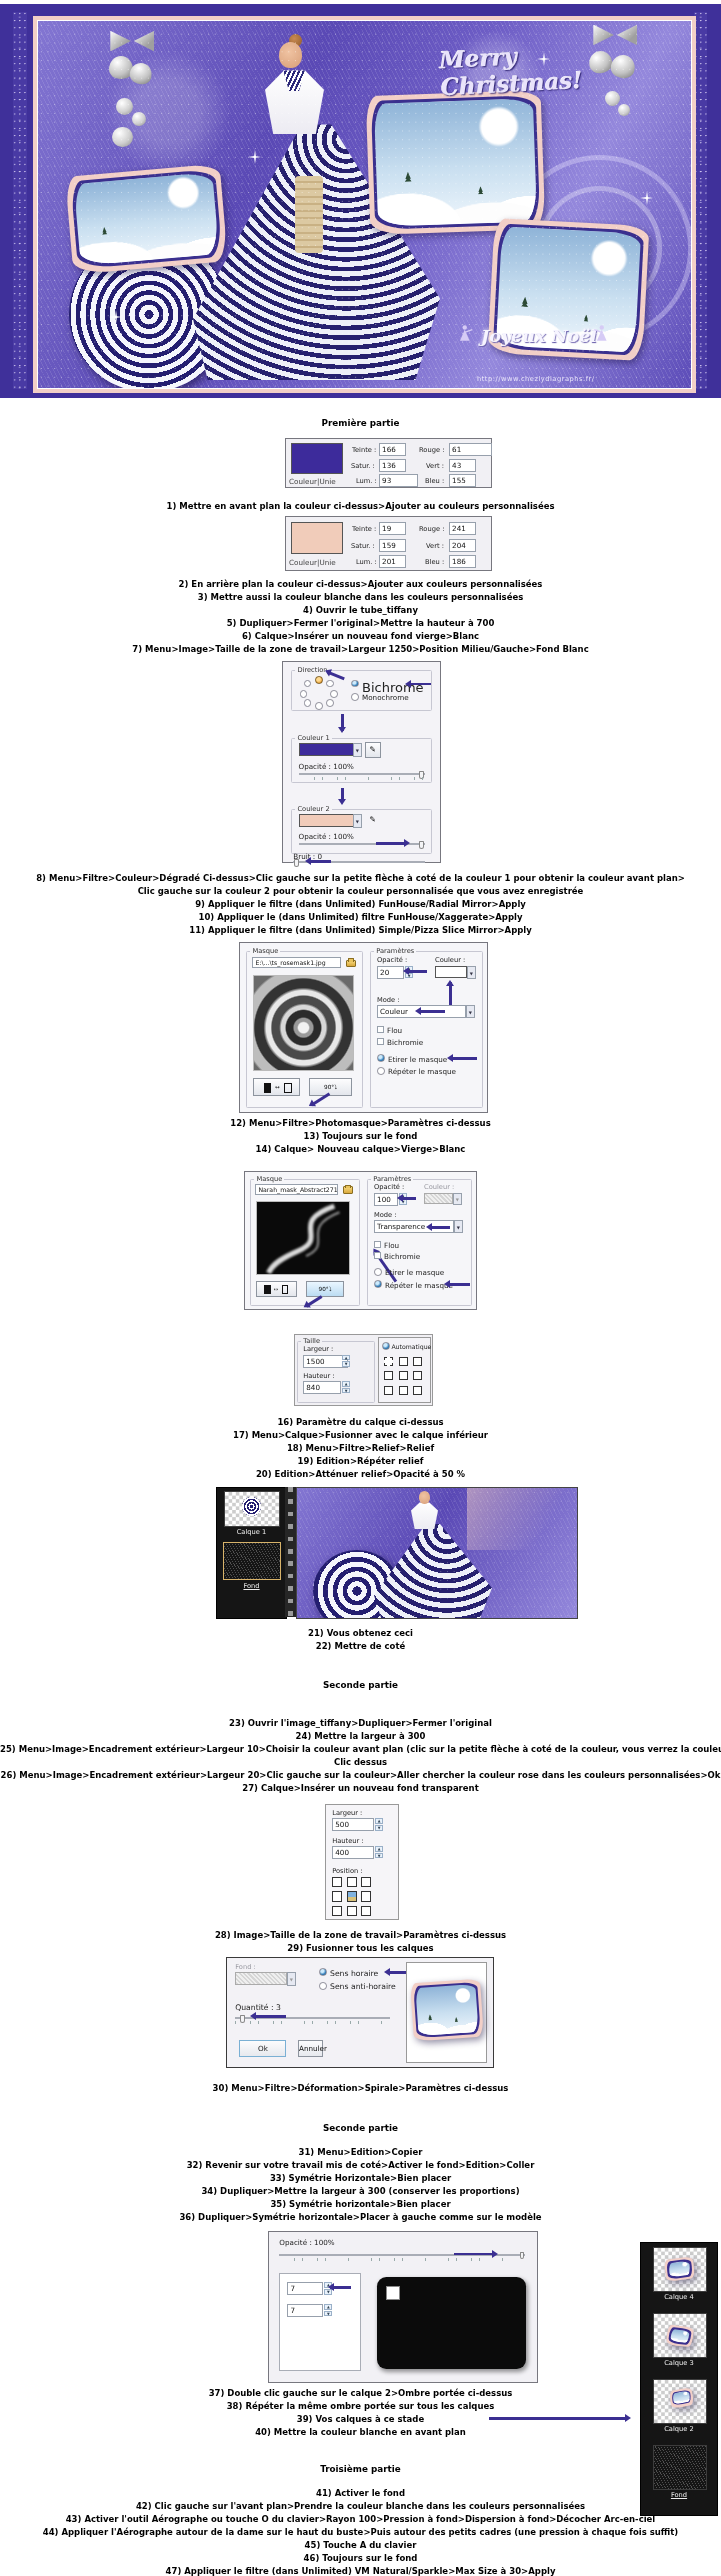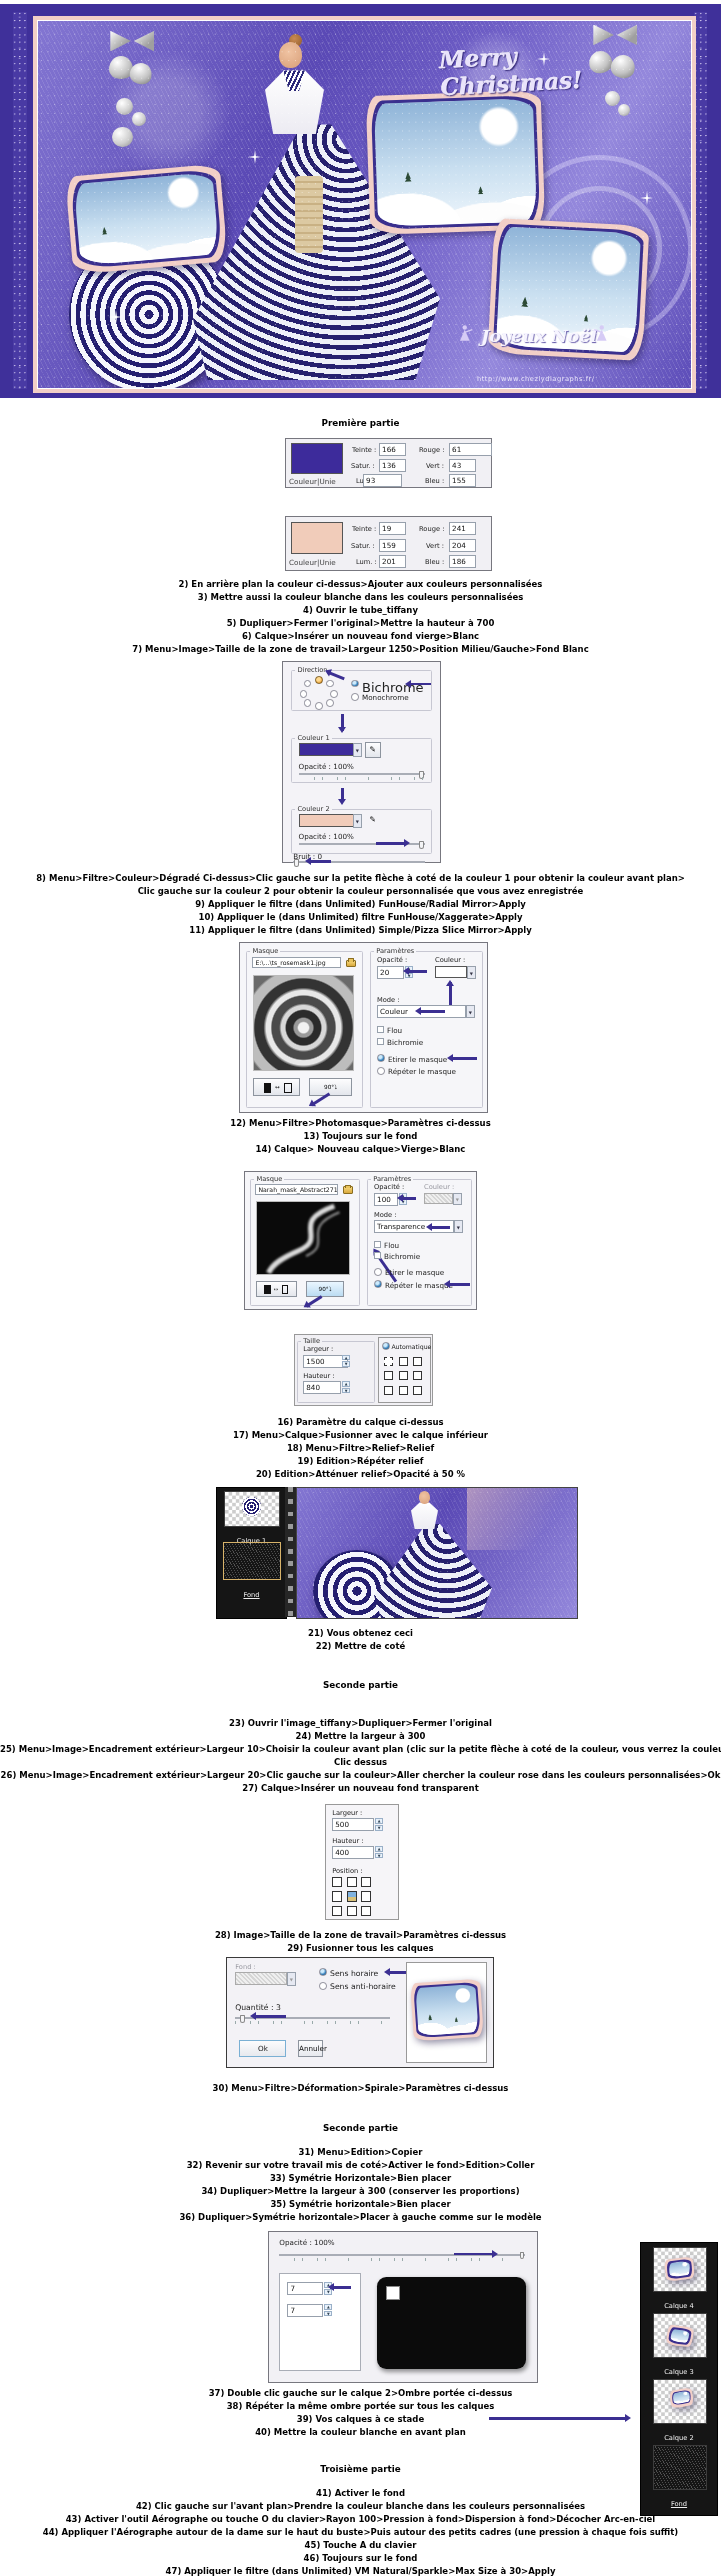--- a/index.html
+++ b/index.html
@@ -113,21 +113,21 @@
          clip-path:polygon(44% 0,56% 0,100% 68%,90% 100%,6% 100%,0 76%);}
   .swirlball{position:absolute;border-radius:50%;
          background:repeating-radial-gradient(circle at 50% 50%,#241e70 0 4.6px,#f5f6fc 4.6px 9.8px);
          box-shadow:3.1px 4.1px 8.2px rgba(15,8,50,.5);}
   .pillar{position:absolute;background:repeating-linear-gradient(#dcc9a2 0 5.2px,#c9b184 5.2px 7.2px);
          border-radius:4.1px;}
   
   .pal{position:absolute;background:#151515;border:0.5px solid #000;}
   .pal .pthumb{position:absolute;border:1px solid #3c3c3c;}
   .pal .pthumb.active{border-color:#d8b36a;}
-  .pal .plab{position:absolute;width:100%;text-align:center;font:6.7px "DejaVu Sans",sans-serif;color:#eee;margin-top:9px;}
+  .pal .plab{position:absolute;width:100%;text-align:center;font:6.7px "DejaVu Sans",sans-serif;color:#eee;}
   .film{position:absolute;background:#262626;
         background-image:repeating-linear-gradient(180deg,#9a9a9a 0 4.6px,#262626 4.6px 12.4px);
         background-size:5.2px 100%;background-repeat:no-repeat;background-position:center;}
   .minipurple{background:linear-gradient(120deg,#8376d2,#5a49b5 45%,#9488dc);}
   .ministreak{background-image:repeating-linear-gradient(62deg,rgba(255,255,255,.25) 0 0.5px,transparent 0.5px 2.6px);}
 </style>
 </head>
 <body>
 
 <div id="page">
@@ -212,29 +212,32 @@
   <div class="thead" style="top:418px;">Première partie</div>
 
   <div class="dlg" style="left:285px;top:438px;width:207px;height:50px;">
     <div class="swatch" style="left: 5.2px; top: 4.1px; width: 52px; height: 31px; background: rgb(61, 43, 155);"></div>
     <div class="lbl" style="left:3.1px;top:38px;font-size:7.2px;color:#444;">Couleur|Unie</div>
     <div class="lbl" style="left:66px;top:7.2px;">Teinte :</div>
     <div class="inp" style="left:93px;top:4.1px;width:27px;">166</div>
     <div class="lbl" style="left:65px;top:23px;">Satur. :</div>
     <div class="inp" style="left:93px;top:19.6px;width:27px;">136</div>
     <div class="lbl" style="left:70px;top:38px;">Lum. :</div>
-    <div class="inp" style="left:77px;top:35px;width:39px;">93</div>
+    <div class="inp" style="left:93px;top:35px;width:39px;">93</div>
     <div class="lbl" style="left:133px;top:7.2px;">Rouge :</div>
     <div class="inp" style="left:163px;top:4.1px;width:43px;">61</div>
     <div class="lbl" style="left:140px;top:23px;">Vert :</div>
     <div class="inp" style="left:163px;top:19.6px;width:27px;">43</div>
     <div class="lbl" style="left:139px;top:38px;">Bleu :</div>
     <div class="inp" style="left:163px;top:35px;width:27px;">155</div>
   </div>
 
+  <div class="tgroup" style="top:500px;">
+      <div class="tline">1) Mettre en avant plan la couleur ci-dessus&gt;Ajouter au couleurs personnalisées</div>
+    </div>
 
   <div class="dlg" style="left:285px;top:516px;width:207px;height:55px;">
     <div class="swatch" style="left: 5.2px; top: 5.2px; width: 52px; height: 32px; background: rgb(241, 204, 186);"></div>
     <div class="lbl" style="left:3.1px;top:41px;font-size:7.2px;color:#444;">Couleur|Unie</div>
     <div class="lbl" style="left:66px;top:8.2px;">Teinte :</div>
     <div class="inp" style="left:93px;top:5.2px;width:27px;">19</div>
     <div class="lbl" style="left:65px;top:25px;">Satur. :</div>
     <div class="inp" style="left:93px;top:21.6px;width:27px;">159</div>
     <div class="lbl" style="left:70px;top:41px;">Lum. :</div>
     <div class="inp" style="left:93px;top:38px;width:27px;">201</div>

